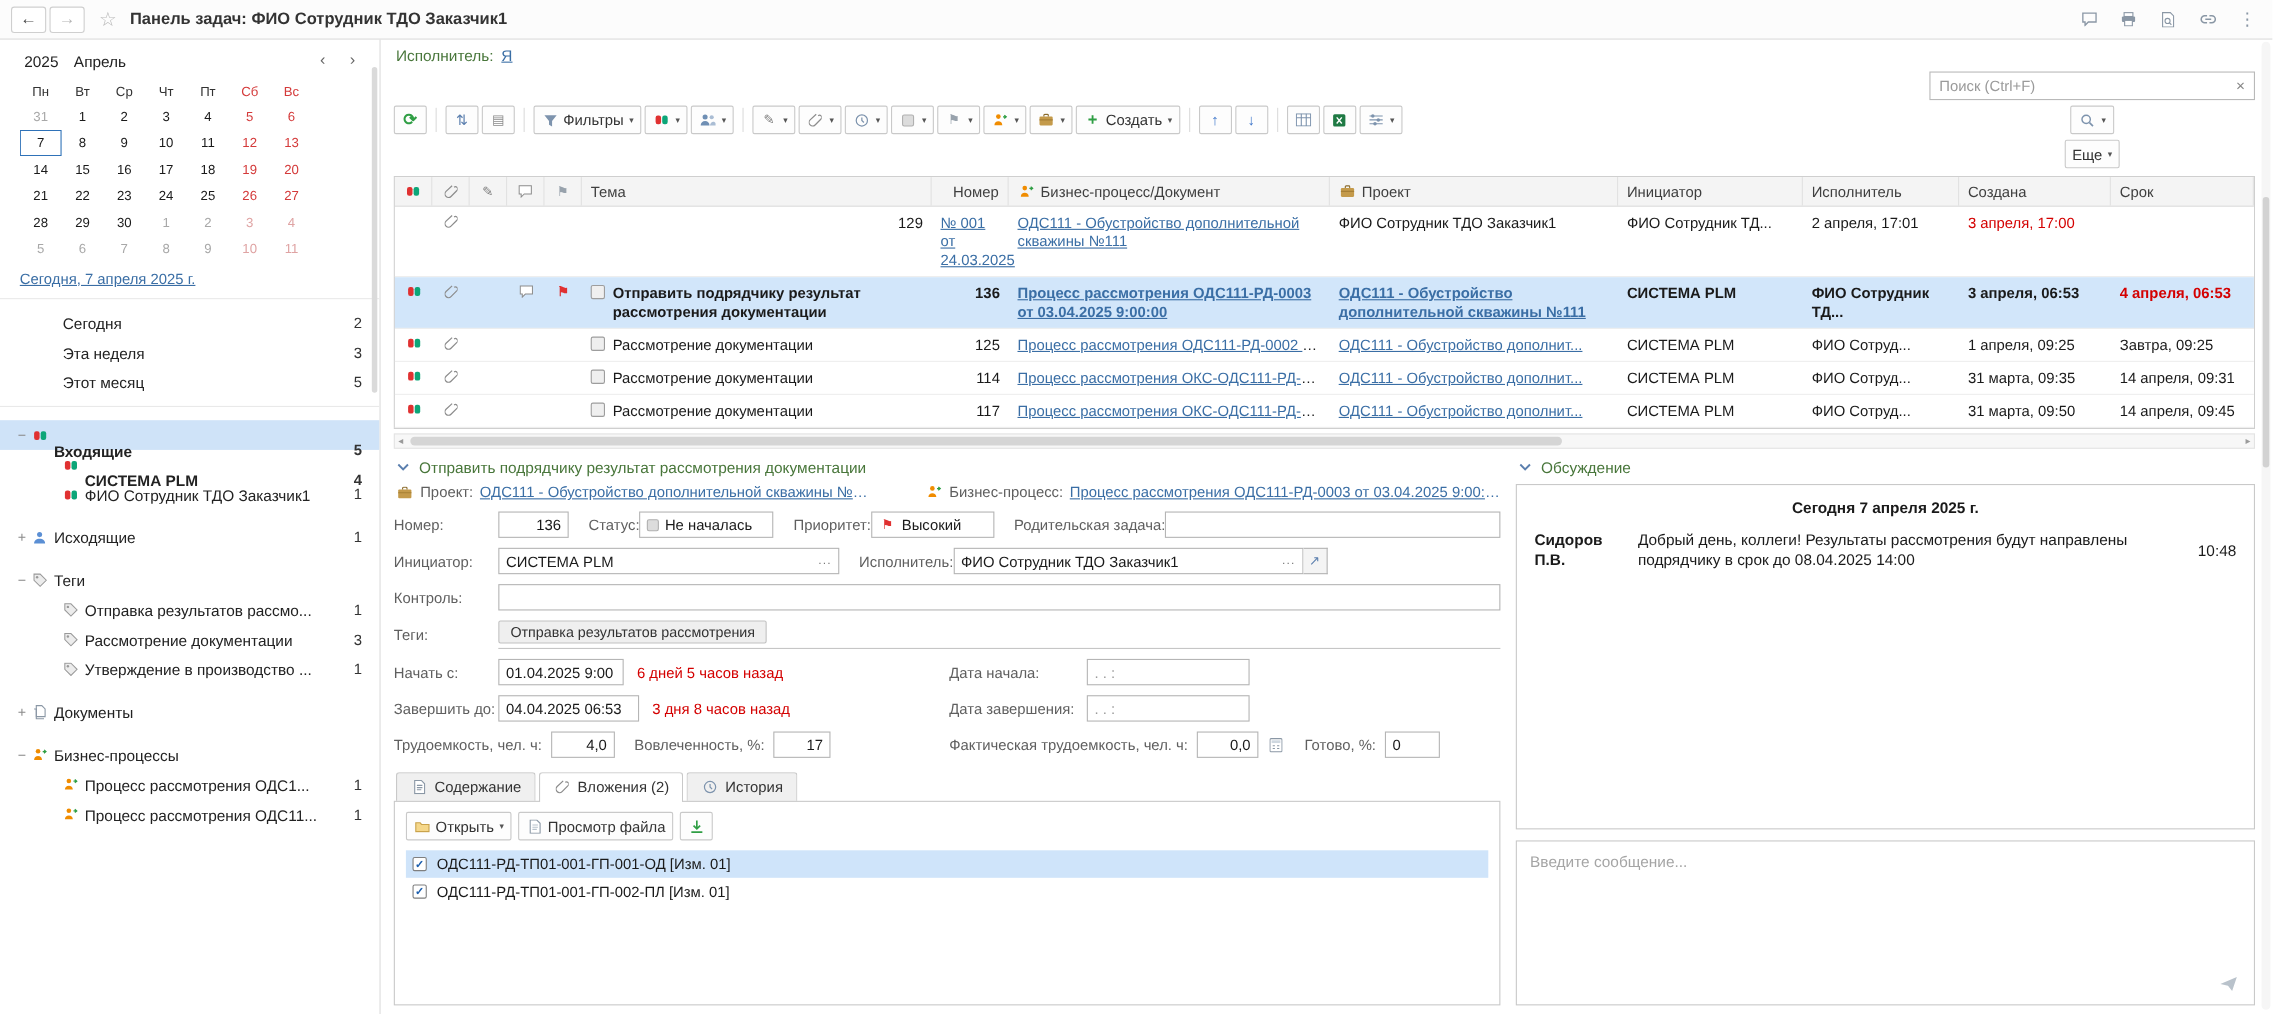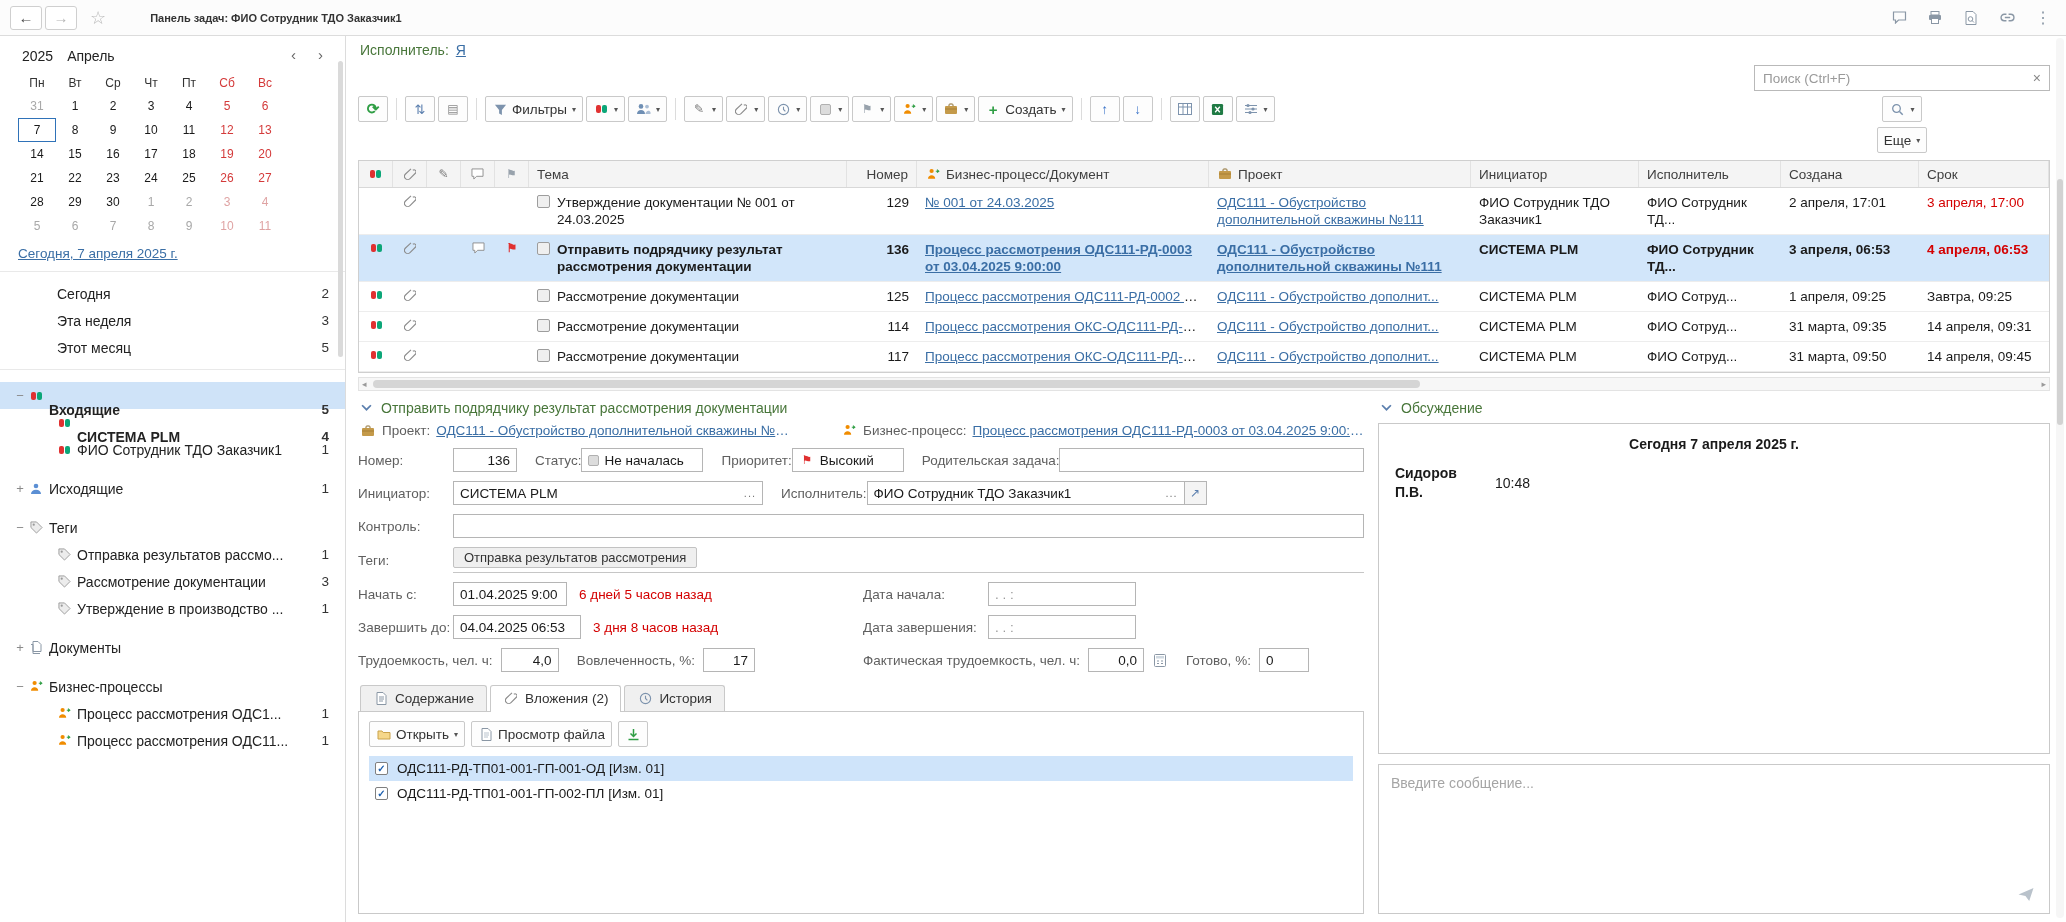--- a/index.html
+++ b/index.html
@@ -5,21 +5,21 @@
   * { box-sizing: border-box; margin: 0; padding: 0; }
   html,body { width:2066px; height:922px; overflow:hidden; }
   body { font-family:"Liberation Sans",sans-serif; font-size:14px; color:#1a1a1a; background:#fff; position:relative; }
   a { cursor:pointer; }
 
   
   .topbar { height:36px; display:flex; align-items:center; padding:0 14px 0 10px; background:#fcfcfc; border-bottom:1px solid #dcdcdc; }
   .navbtn { width:32px; height:24px; border:1px solid #cfcfcf; background:#fff; border-radius:3px; display:inline-flex; align-items:center; justify-content:center; color:#4a4a4a; font-size:15px; margin-right:3px; }
   .navbtn.fwd { color:#b5b5b5; }
   .star { color:#b9b9b9; font-size:18px; margin:0 12px 0 10px; }
-  .title { font-size:11px; font-weight:bold; color:#333;margin-left:32px; }
+  .title { font-size:15px; font-weight:bold; color:#333; }
   .topbar-right { margin-left:auto; display:flex; gap:18px; align-items:center; color:#8a97a5; }
   .topbar-right .tico { display:inline-flex; width:18px; height:16px; align-items:center; justify-content:center; font-size:16px; }
 
   .app { display:flex; height:886px; }
 
   
   .sidebar { width:346px; flex:none; border-right:1px solid #dcdcdc; padding-top:8px; position:relative; overflow:hidden; }
   .cal { padding:2px 18px 0 18px; }
   .cal-head { display:flex; align-items:flex-start; margin-bottom:6px; }
   .cal-year,.cal-month { padding:2px 10px 2px 4px; font-size:14px; color:#222; }
@@ -656,24 +656,20 @@
             <div class="td icc">
               <span class="ic">
                 <svg width="12" height="13" viewBox="0 0 12 13">
                   <path d="M8.8 2.2a2 2 0 0 1 2.8 2.8L6 10.6A3.2 3.2 0 1 1 1.5 6L7 .9" fill="none" stroke="#8c8c8c" stroke-width="1.1"></path>
                 </svg>
               </span>
             </div>
             <div class="td icc"></div>
             <div class="td icc"></div>
             <div class="td icc"></div>
-            <div class="td theme">
-              <span class="cb"></span>
-              <span>Утверждение документации № 001 от 24.03.2025</span>
-            </div>
             <div class="td num">129</div>
             <div class="td"><a class="lnk">№ 001 от 24.03.2025</a></div>
             <div class="td"><a class="lnk">ОДС111 - Обустройство дополнительной скважины №111</a></div>
             <div class="td">ФИО Сотрудник ТДО Заказчик1</div>
             <div class="td">ФИО Сотрудник ТД...</div>
             <div class="td">2 апреля, 17:01</div>
             <div class="td red">3 апреля, 17:00</div>
           </div>
           <div class="trow sel bold">
             <div class="td icc">
@@ -1033,20 +1029,21 @@
                 <path d="M1 1l4 4 4-4" fill="none" stroke="#5b7fae" stroke-width="1.6"></path>
               </svg>
             </span>
           <span class="dtitle">Обсуждение</span>
         </div>
         <div class="disc-msgs">
           <div class="disc-date">Сегодня 7 апреля 2025 г.</div>
           <div id="msgs">
               <div class="msg">
                 <span class="author">Сидоров П.В.</span>
+                <span class="mtext">Добрый день, коллеги! Результаты рассмотрения будут направлены подрядчику в срок до 08.04.2025 14:00</span>
                 <span class="mtime">10:48</span>
               </div>
             </div>
         </div>
         <div class="disc-input">
           <span class="ph">Введите сообщение...</span>
           <span class="send"><svg width="18" height="15" viewBox="0 0 16 14">
                 <path d="M1 7l14-6-4 12-3.5-4.5L1 7z" fill="#b9c2cb"></path>
               </svg></span>
         </div>

